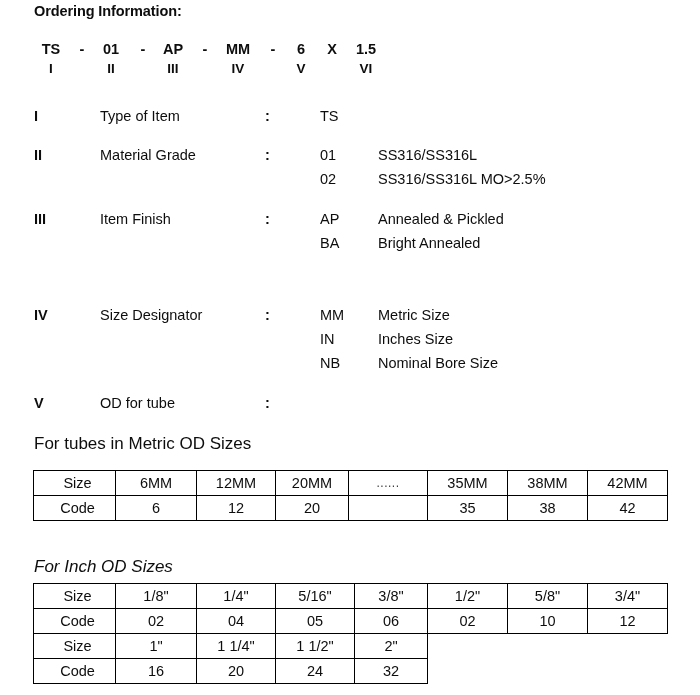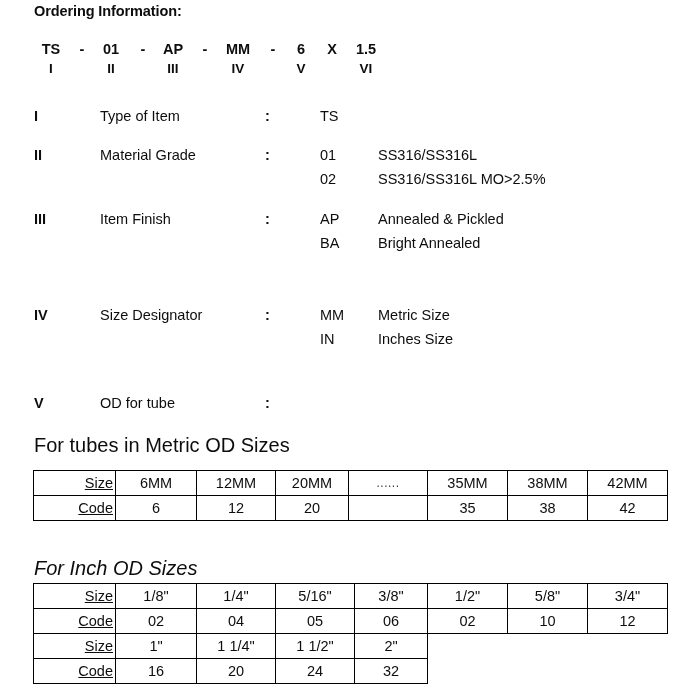--- a/index.html
+++ b/index.html
@@ -88,44 +88,43 @@
     position: absolute;
     left: 378px;
     font-size: 14.5px;
     white-space: nowrap;
   }
 
   
   .caption {
     position: absolute;
     left: 34px;
-    font-size: 20px;
+    font-size: 17px;
     white-space: nowrap;
   }
 
   
   .grid {
     position: absolute;
     border-collapse: collapse;
     table-layout: fixed;
     font-size: 14.5px;
   }
   .grid td {
     border: 1px solid #000000;
     height: 24px;
     text-align: center;
     vertical-align: middle;
     padding: 0 2px;
     white-space: nowrap;
     line-height: 22px;
   }
   .grid td.rowhead {
-    text-align: right;
+    text-align: center;
     padding-left: 8px;
-    text-decoration: underline;
   }
   .grid td.blank-cell {
     border: none;
   }
   .grid td.no-left {
     border-left: none;
   }
   .dots {
     letter-spacing: 0.5px;
     font-size: 12px;
@@ -195,20 +194,24 @@
     <span class="spec-roman">IV</span>
     <span class="spec-label">Size Designator</span>
     <span class="spec-colon">:</span>
     <span class="spec-code">MM</span>
     <span class="spec-desc">Metric Size</span>
   </div>
   <div class="spec-row" style="top:331px;">
     <span class="spec-code">IN</span>
     <span class="spec-desc">Inches Size</span>
   </div>
+  <div class="spec-row" style="top:355px;">
+    <span class="spec-code">NB</span>
+    <span class="spec-desc">Nominal Bore Size</span>
+  </div>
 
   <div class="spec-row" style="top:395px;">
     <span class="spec-roman">V</span>
     <span class="spec-label">OD for tube</span>
     <span class="spec-colon">:</span>
   </div>
 
   <div class="caption" style="top:434px;">For tubes in Metric OD Sizes</div>
 
   <table class="grid" style="left:33px; top:470px; width:634px;">

